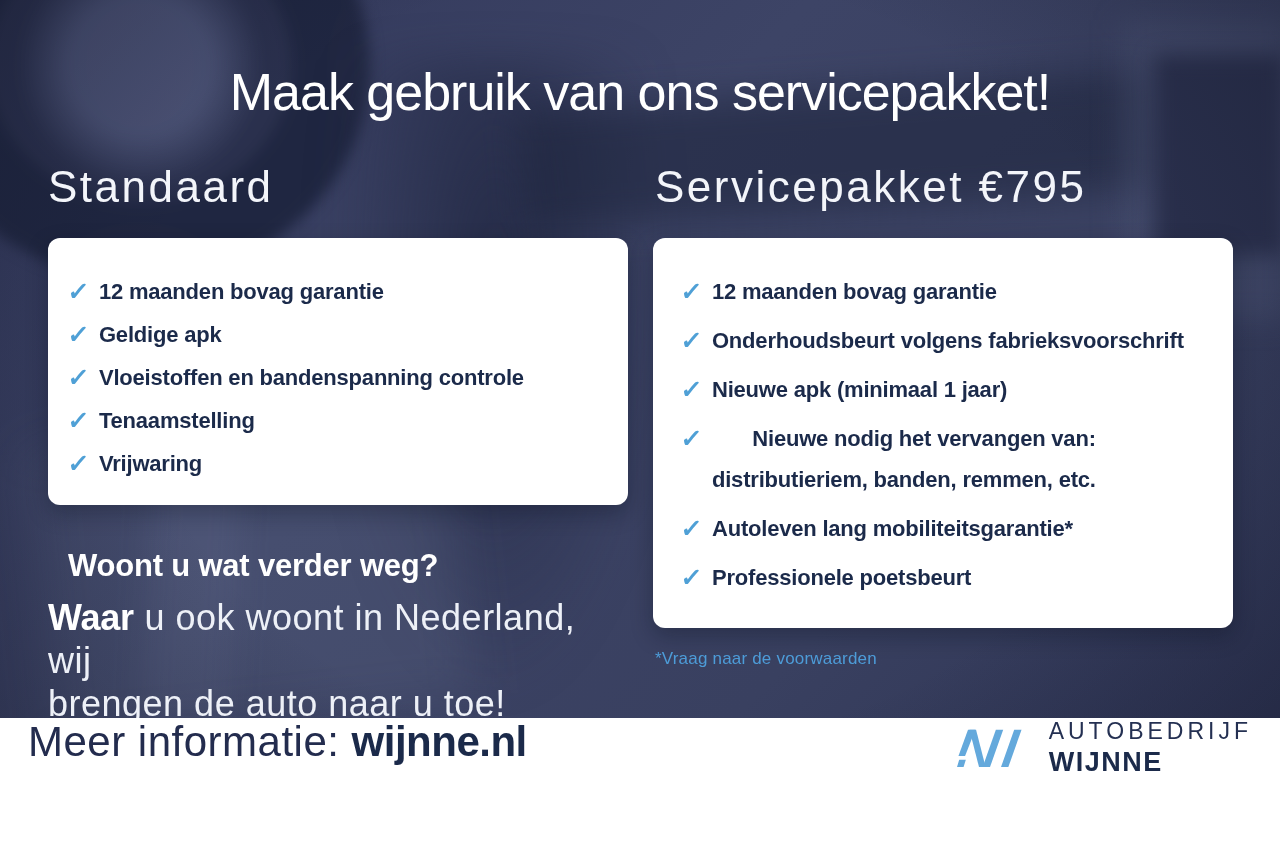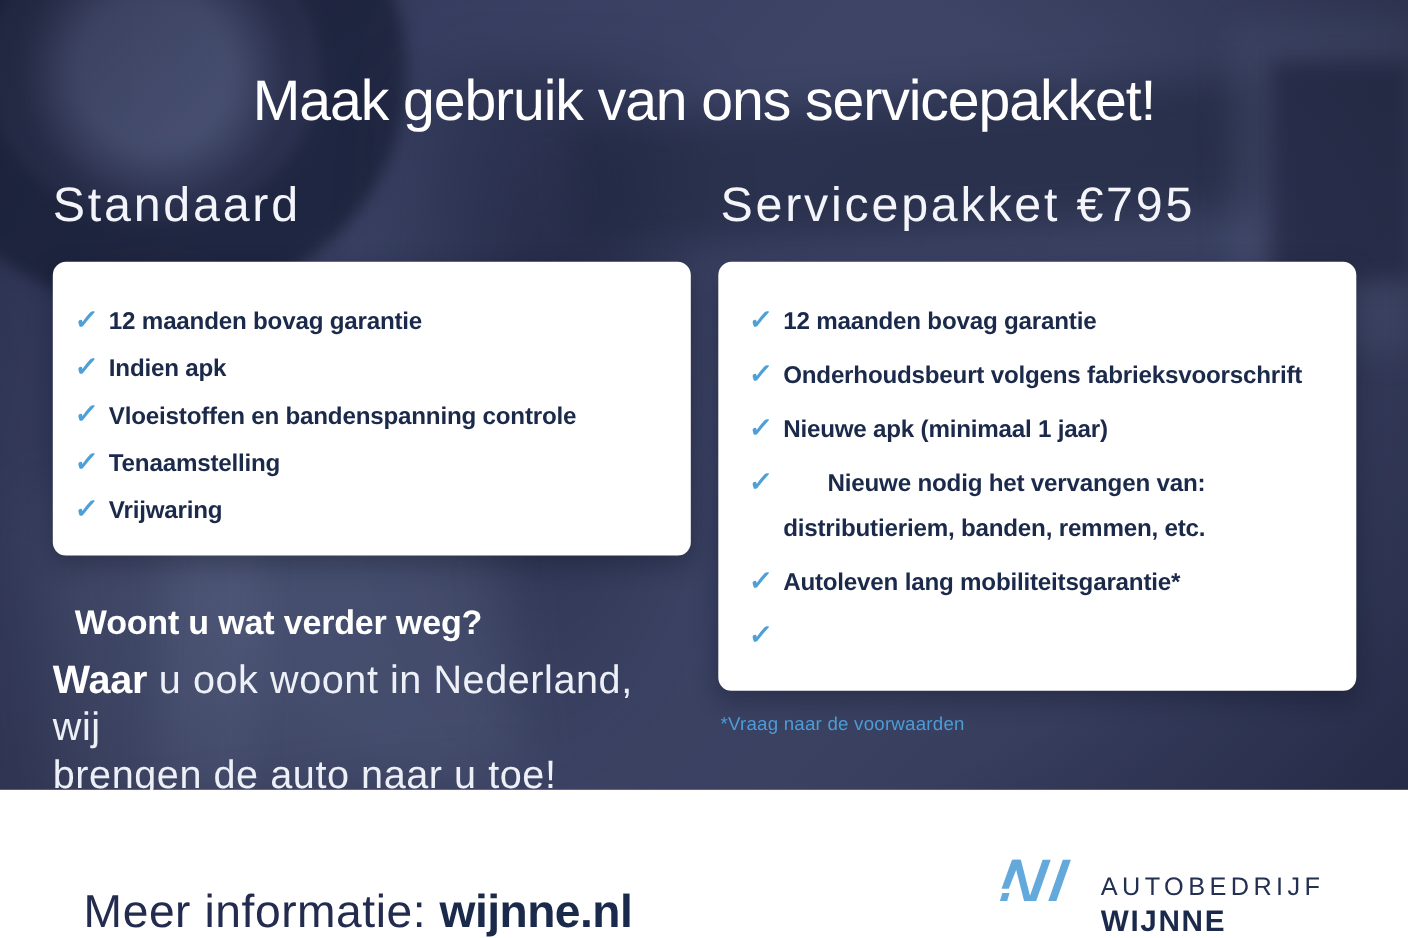--- a/index.html
+++ b/index.html
@@ -124,31 +124,31 @@
   
   .footnote {
     position: absolute; left: 655px; top: 649px;
     color: #4d9cd8; font-size: 17px; font-weight: 400; letter-spacing: 0.2px;
   }
 
   
   .footer {
     position: absolute; left: 0; bottom: 0; width: 100%; height: 135px;
     background: #ffffff;
-    display: flex; align-items: flex-end; justify-content: space-between;
-    padding: 0 76px;
+    display: flex; align-items: flex-start; justify-content: space-between;
+    padding: 0 28px;
   }
   .more-info { font-size: 42px; color: #232c4e; }
   .more-info .thin { font-weight: 100; letter-spacing: 0.5px; }
   .more-info .site { font-weight: 800; color: #1b2a4a; letter-spacing: -0.5px; text-decoration: none; }
 
   .brand { display: flex; align-items: center; gap: 26px; }
   .brand-mark { width: 66px; height: 50px; }
   .brand-text { display: flex; flex-direction: column; }
-  .brand-top    { color: #243052; font-size: 23px; font-weight: 100; letter-spacing: 4px; margin-top: 47px; }
+  .brand-top    { color: #243052; font-size: 23px; font-weight: 100; letter-spacing: 4px; }
   .brand-bottom { color: #1b2a4a; font-size: 27px; font-weight: 800; letter-spacing: 1.5px; margin-top: 2px; }
 </style>
 </head>
 <body>
 
 <div class="poster">
 
   <div class="bg-decor bg-tire"></div>
   <div class="bg-decor bg-person"></div>
   <div class="bg-decor bg-lift"></div>
@@ -164,21 +164,21 @@
   <div class="col-heading right">Servicepakket €795</div>
 
   <div class="card standard">
     <ul>
       <li>
         <span class="check">✓</span>
         <span class="li-text">12 maanden bovag garantie</span>
       </li>
       <li>
         <span class="check">✓</span>
-        <span class="li-text">Indien apk</span>
+        <span class="li-text">Geldige apk</span>
       </li>
       <li>
         <span class="check">✓</span>
         <span class="li-text">Vloeistoffen en bandenspanning controle</span>
       </li>
       <li>
         <span class="check">✓</span>
         <span class="li-text">Tenaamstelling</span>
       </li>
       <li>
@@ -208,20 +208,21 @@
           <span>Nieuwe nodig het vervangen van:</span>
           <span class="sub">distributieriem, banden, remmen, etc.</span>
         </span>
       </li>
       <li>
         <span class="check">✓</span>
         <span class="li-text">Autoleven lang mobiliteitsgarantie*</span>
       </li>
       <li>
         <span class="check">✓</span>
+        <span class="li-text">Professionele poetsbeurt</span>
       </li>
     </ul>
   </div>
 
   <div class="delivery">
     <div class="head">Woont u wat verder weg?</div>
     <div class="line"><b>Waar</b><span> u ook woont in Nederland, wij</span></div>
     <div class="line">brengen de auto naar u toe!</div>
   </div>
 

